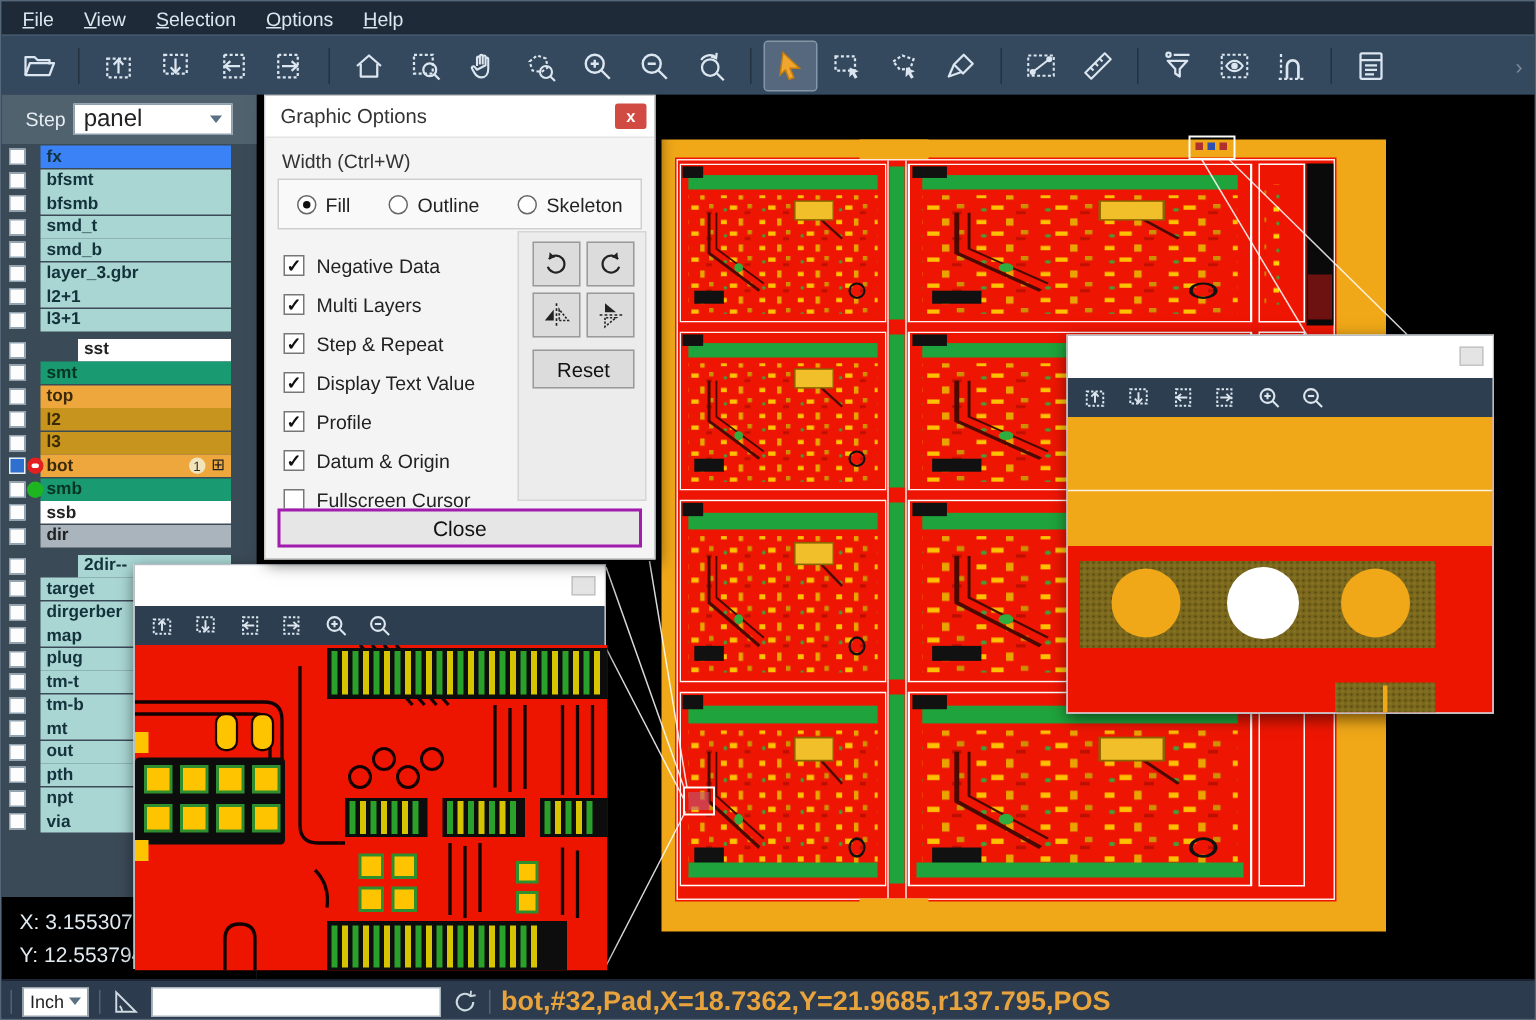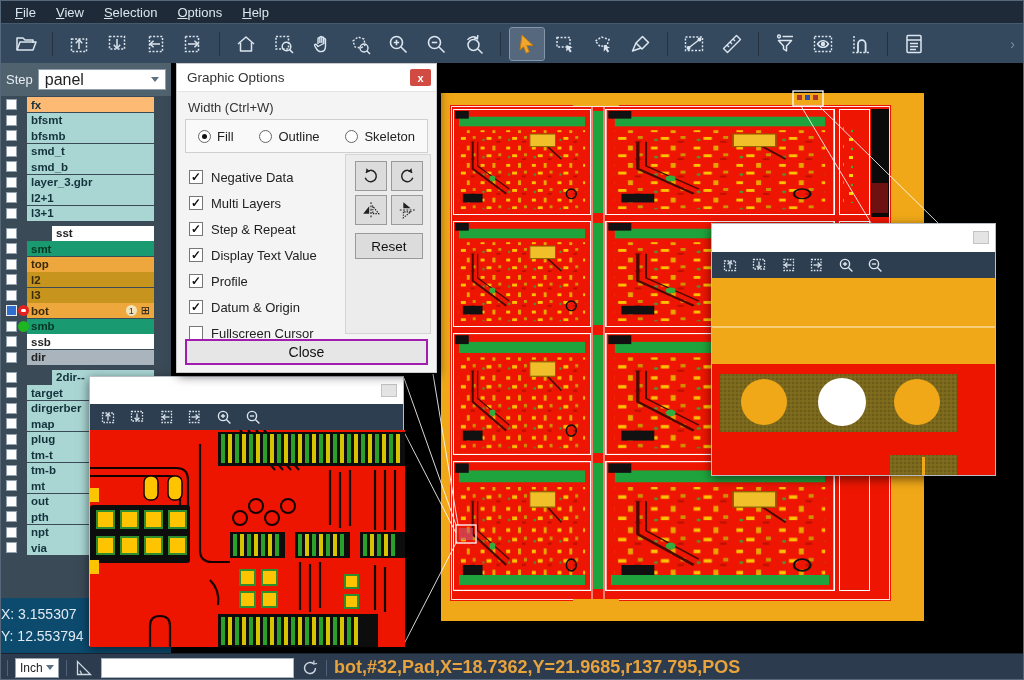--- a/index.html
+++ b/index.html
@@ -19,21 +19,21 @@
   .toolbar{position:absolute;left:0;top:22px;width:100%;height:40px;background:#35495e;
     border-top:1px solid #46596d;display:flex;align-items:center;padding-left:6px;z-index:40;}
   .tb-btn{width:34px;height:32px;display:flex;align-items:center;justify-content:center;
     margin:0 2px;border-radius:2px;}
   .tb-btn.active{background:#55687d;outline:1px solid #8496a8;}
   .tb-sep{width:1px;height:24px;background:#233140;margin:0 7px;}
   .tb-overflow{color:#7c8c9c;font-size:14px;margin-left:auto;margin-right:8px;}
 
   
   .sidebar{position:absolute;left:0;top:62px;width:170px;height:590px;background:#3b4a57;z-index:5;}
-  .step-row{height:33px;background:#51626f;display:flex;align-items:center;padding:0 5px;gap:5px;}
+  .step-row{height:33px;background:#51626f;display:flex;align-items:center;padding:0 16px;gap:5px;}
   .step-label{color:#e6edf2;font-size:13px;}
   .step-select{flex:1;height:21px;background:#fff;border:1px solid #8fa0ac;display:flex;
     align-items:center;justify-content:space-between;padding:0 6px;font-size:16px;color:#222;}
   .caret{width:0;height:0;border-left:4px solid transparent;border-right:4px solid transparent;
     border-top:5px solid #5b7183;}
   .layer-list{position:absolute;top:34px;left:0;right:0;}
   .layer-row{position:relative;height:15px;margin-bottom:0.5px;display:flex;align-items:center;}
   .layer-row.gap{margin-top:5px;gap:25px;}
   .cb{width:11px;height:11px;background:#fdfdfd;border:1px solid #93a2b0;margin-left:5px;flex:none;}
   .cb.sel{background:#2e6fd0;border-color:#e8eef4;}
@@ -42,22 +42,22 @@
   .ind.red::after{content:"";position:absolute;left:3px;top:4px;width:5px;height:3px;background:#fff;border-radius:2px;}
   .ind.green{display:block;background:#1db520;}
   .chip{flex:1;height:100%;margin-left:10px;margin-right:17px;display:flex;align-items:center;
     padding:0 4px;overflow:hidden;}
   .lname{font-size:11.5px;font-weight:700;white-space:nowrap;}
   .badge{width:11px;height:11px;border-radius:50%;background:#f2e4ba;color:#333;font-size:9px;
     display:none;align-items:center;justify-content:center;margin-left:auto;flex:none;}
   .badge.show{display:flex;}
   .gridicon{display:none;font-size:11px;color:#222;margin-left:4px;line-height:1;flex:none;}
   .gridicon.show{display:block;}
-  .coords-panel{position:absolute;left:0;right:0;top:535px;bottom:0;background:#0c4a6e;
-    padding:6px 0;color:#e2ebf1;font-size:14px;line-height:1.55;}
+  .coords-panel{position:absolute;left:0;right:0;top:535px;bottom:0;background:#000000;
+    padding:6px 12px;color:#e2ebf1;font-size:14px;line-height:1.55;}
 
   
   .canvas{position:absolute;left:170px;top:62px;width:854px;height:590px;background:#000;z-index:1;}
 
   
   .dialog{position:absolute;left:175px;top:62px;width:261px;height:310px;background:#f4f4f4;
     box-shadow:2px 3px 10px rgba(0,0,0,.55);z-index:20;border:1px solid #c9c9c9;}
   .dlg-title{height:28px;background:#fff;display:flex;align-items:center;padding-left:10px;
     border-bottom:1px solid #e4e4e4;}
   .dlg-title-text{font-size:13.5px;color:#333;}
@@ -202,21 +202,21 @@
       <div class="step-select">
         <span>panel</span>
         <span class="caret"></span>
       </div>
     </div>
     <div class="layer-list">
 
         <div class="layer-row">
           <span class="cb"></span>
 
-          <div class="chip" style="background: #fdba74;">
+          <div class="chip" style="background: #3b82f6;">
             <span class="lname" style="color: rgb(20, 50, 60);">fx</span>
 
           </div>
         </div>
 
         <div class="layer-row">
           <span class="cb"></span>
 
           <div class="chip" style="background: rgb(169, 214, 211);">
             <span class="lname" style="color: rgb(20, 50, 60);">bfsmt</span>

